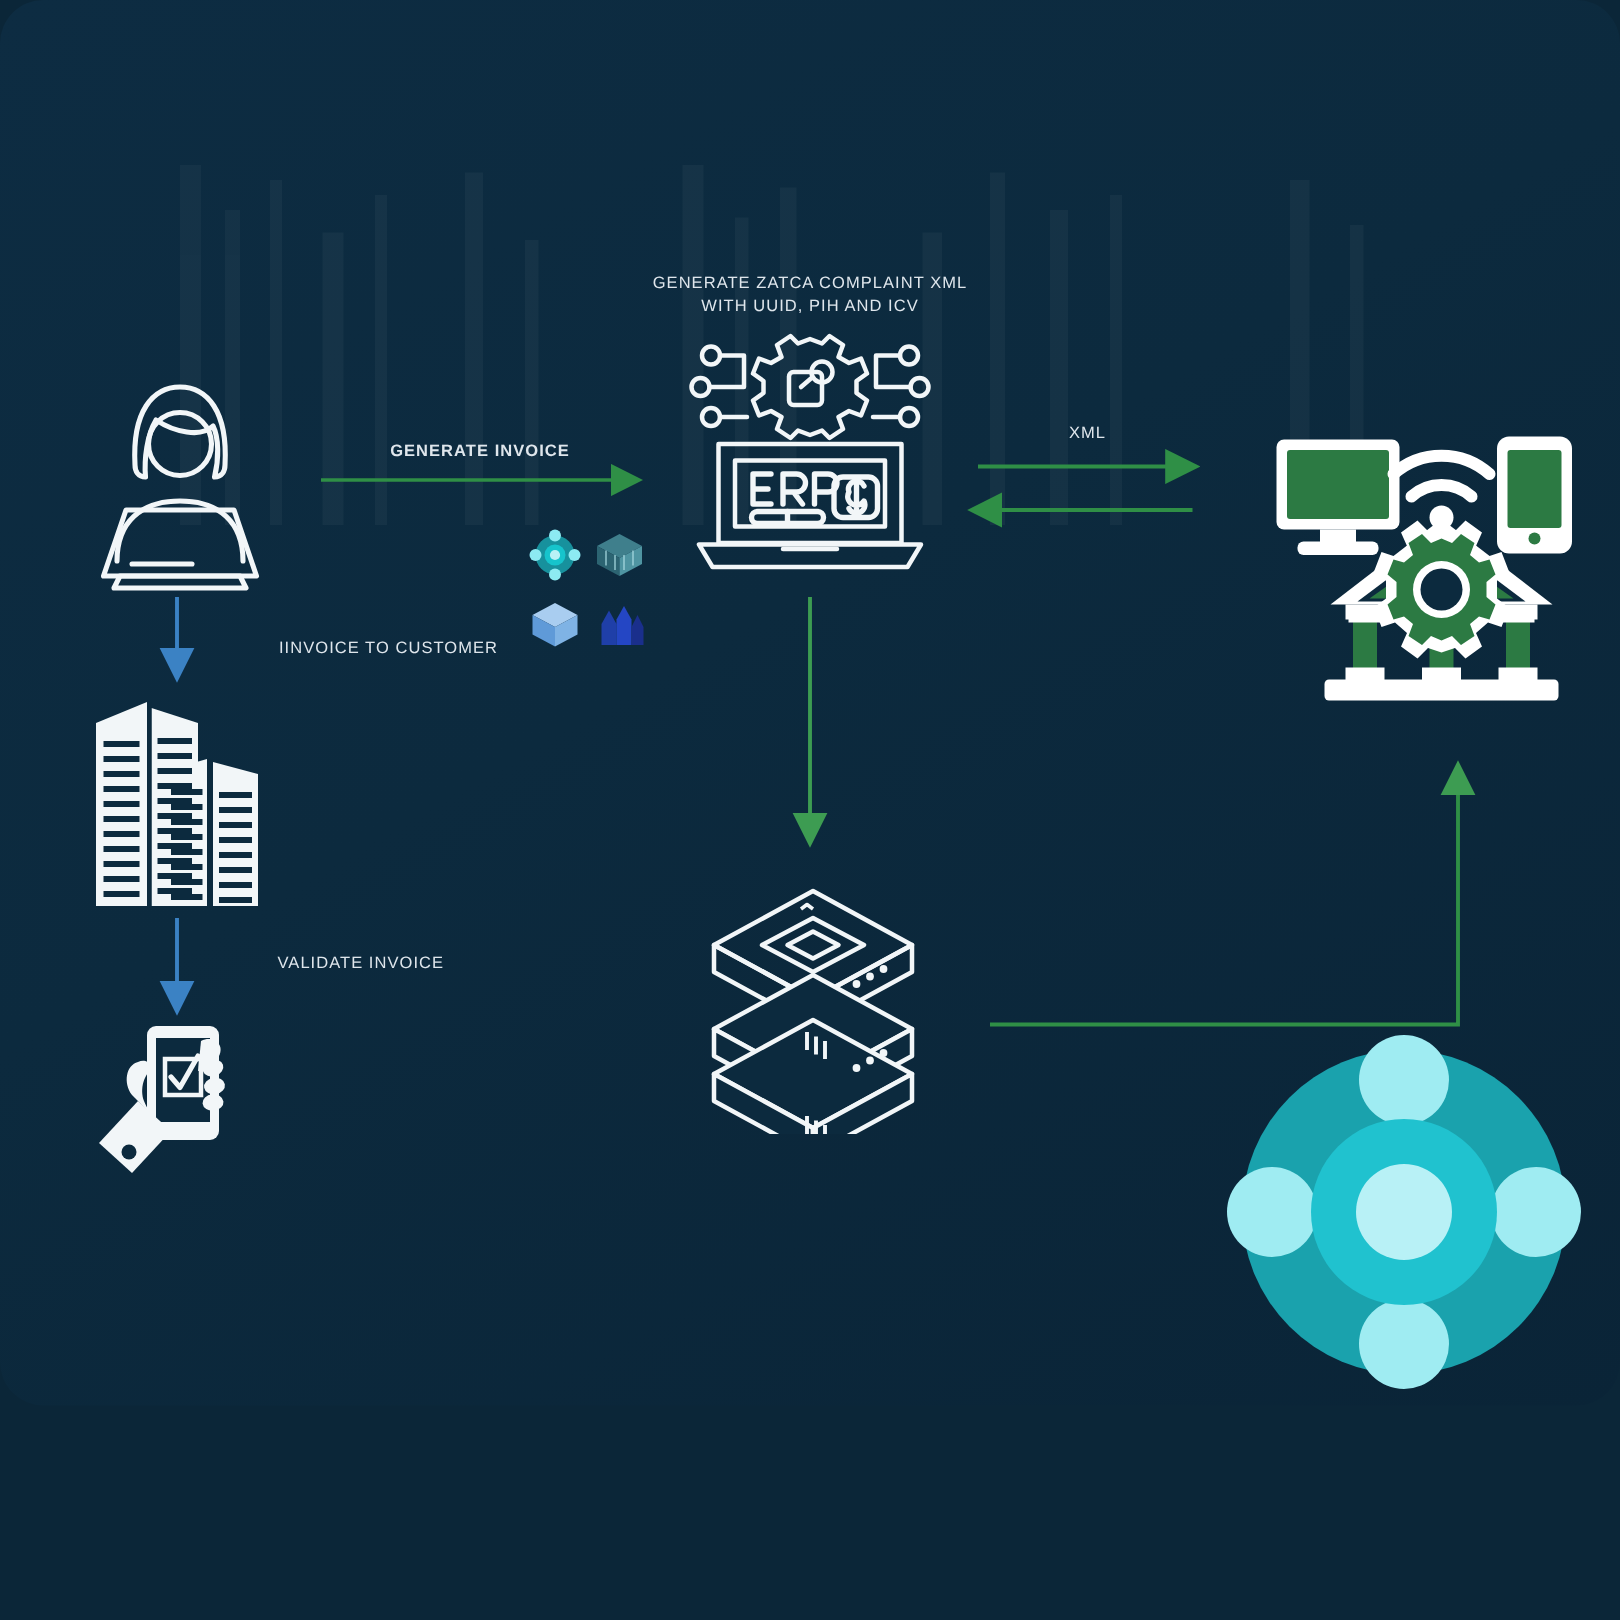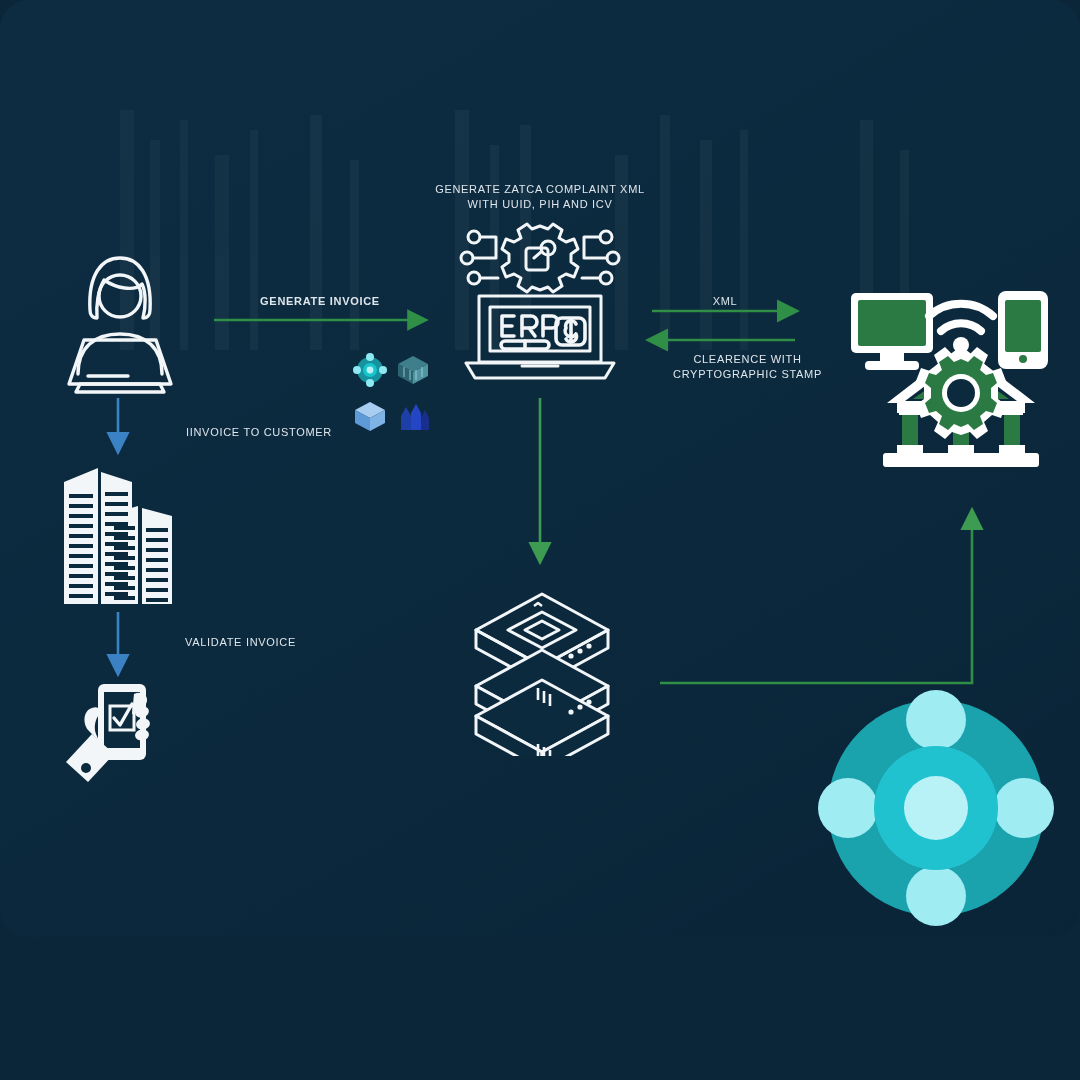--- a/index.html
+++ b/index.html
@@ -120,24 +120,22 @@
     <g>
       <path d="M660,683 L972,683 L972,512" fill="none" stroke="#2f8f46" stroke-width="2.6" marker-end="url(#ah-green-d)"></path>
     </g>
   </svg>
 
   <div class="label" style="left:430px; top:182px; width:220px;">GENERATE ZATCA COMPLAINT XML
 WITH UUID, PIH AND ICV</div>
 
   <div class="label" style="left:240px; top:294px; width:160px;font-weight:bold;">GENERATE INVOICE</div>
 
-  <div class="label" style="left:680px; top:282px; width:90px;margin-top:12px;">XML</div>
-
-  <div class="label" style="left:640px; top:352px; width:215px;">CLEARENCE WITH
-CRYPTOGRAPHIC STAMP</div>
+  <div class="label" style="left:680px; top:282px; width:90px;">XML</div>
+
 
 
   <div class="label" style="left:132px; top:425px; width:200px; text-align:right;">iINVOICE TO CUSTOMER</div>
 
   <div class="label" style="left:142px; top:635px; width:180px; text-align:left;margin-left:43px;">VALIDATE INVOICE</div>
 
   <div class="icon-box" style="left:58px; top:248px;">
     <svg width="124" height="148" viewBox="0 0 124 148">
       <g fill="none" stroke="#f2f6f8" stroke-width="3.4" stroke-linecap="round" stroke-linejoin="round">
 

